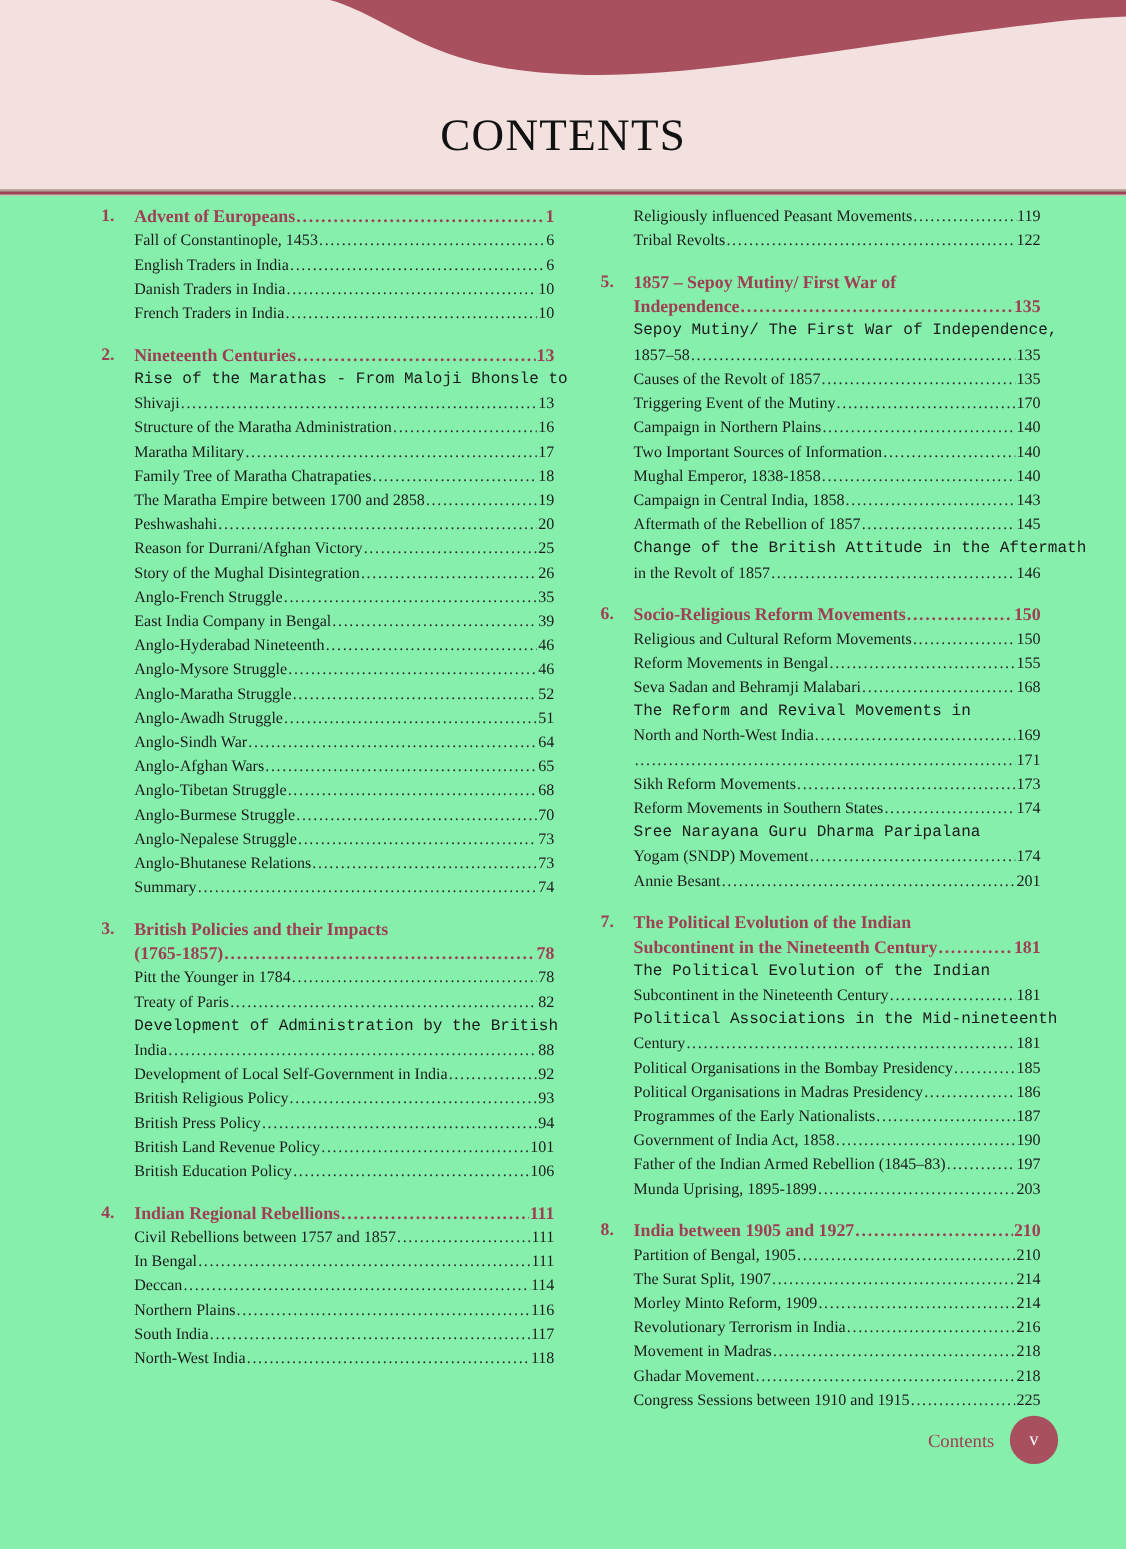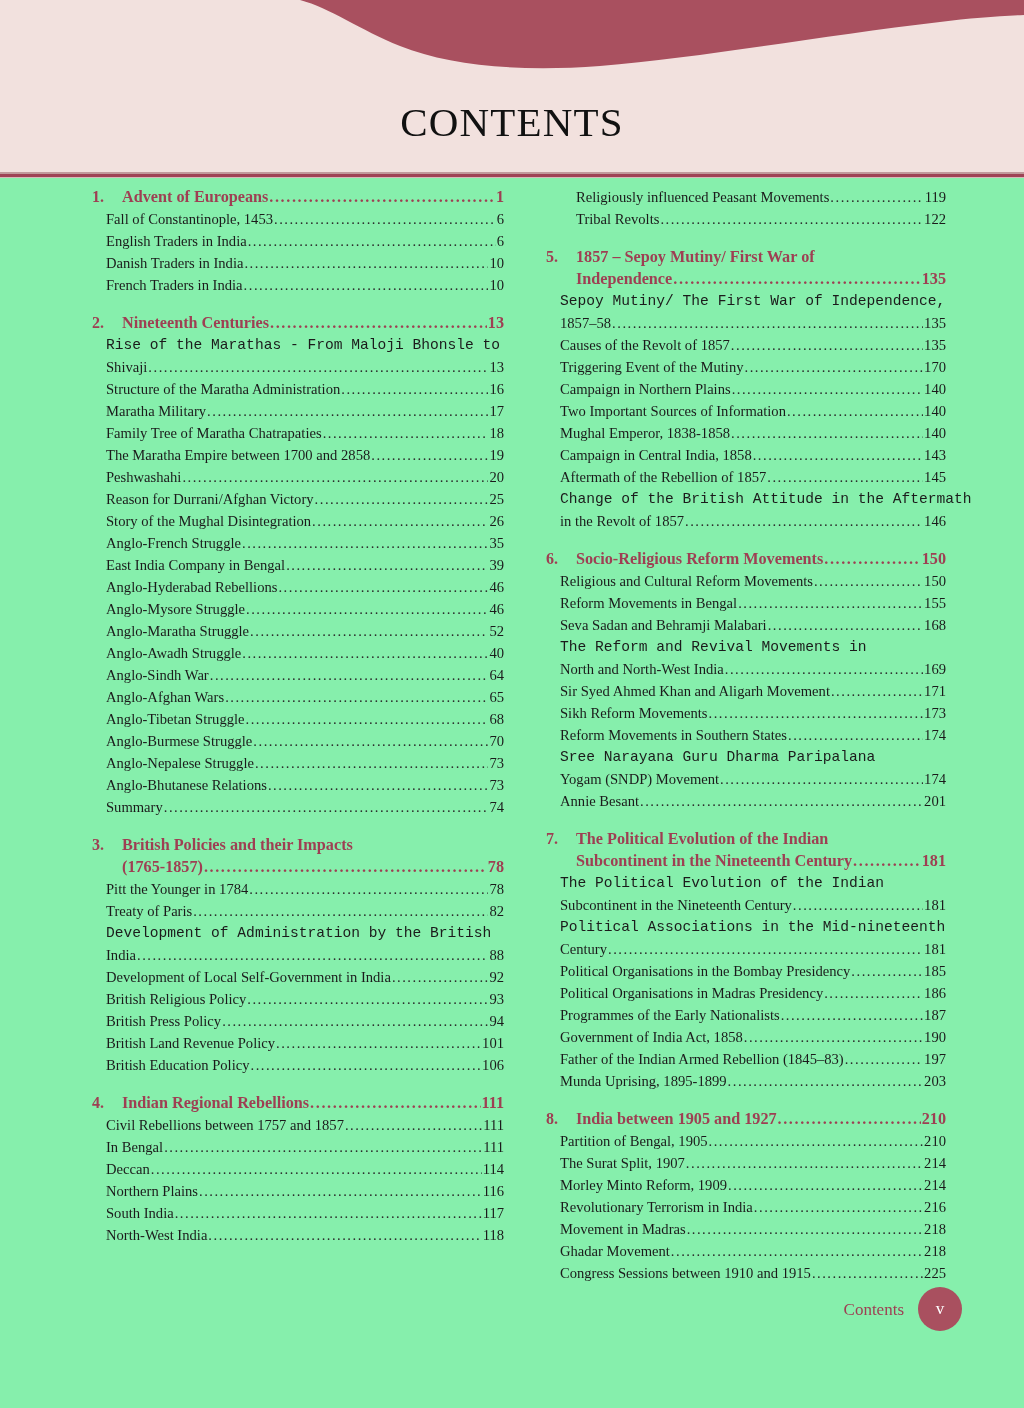--- a/index.html
+++ b/index.html
@@ -103,21 +103,21 @@
   }
   .row .pg { white-space: nowrap; flex: 0 0 auto; }
 
   
   .chap-head .lead { color: #9e3f53; font-weight: bold; }
   .chap-head .pg { color: #9e3f53; font-weight: bold; }
   
   .chap-line-plain { white-space: nowrap; font-family: Liberation Serif, serif; }
 
   
-  .entries { margin-left: 14px; }
+  .entries { margin-left: 30px; }
   .entry {
     font-size: 14.6px;
     line-height: 22px;
     color: #1b1b1b;
   }
   .entry .lead { color: #2a2a2a; letter-spacing: 1.5px; }
   .entry .pg { color: #1b1b1b; }
   .entry-plain {
     font-size: 14.6px;
     line-height: 22px;
@@ -266,38 +266,38 @@
               <span class="txt">Anglo-French Struggle</span>
               <span class="lead"> ........................................................................................................................</span>
               <span class="pg"> 35</span>
             </div>
             <div class="row entry">
               <span class="txt">East India Company in Bengal</span>
               <span class="lead"> ........................................................................................................................</span>
               <span class="pg"> 39</span>
             </div>
             <div class="row entry">
-              <span class="txt">Anglo-Hyderabad Rebellions</span>
+              <span class="txt">Anglo-Hyderabad Nineteenth</span>
               <span class="lead"> ........................................................................................................................</span>
               <span class="pg"> 46</span>
             </div>
             <div class="row entry">
               <span class="txt">Anglo-Mysore Struggle</span>
               <span class="lead"> ........................................................................................................................</span>
               <span class="pg"> 46</span>
             </div>
             <div class="row entry">
               <span class="txt">Anglo-Maratha Struggle</span>
               <span class="lead"> ........................................................................................................................</span>
               <span class="pg"> 52</span>
             </div>
             <div class="row entry">
               <span class="txt">Anglo-Awadh Struggle</span>
               <span class="lead"> ........................................................................................................................</span>
-              <span class="pg"> 40</span>
+              <span class="pg"> 51</span>
             </div>
             <div class="row entry">
               <span class="txt">Anglo-Sindh War</span>
               <span class="lead"> ........................................................................................................................</span>
               <span class="pg"> 64</span>
             </div>
             <div class="row entry">
               <span class="txt">Anglo-Afghan Wars</span>
               <span class="lead"> ........................................................................................................................</span>
               <span class="pg"> 65</span>
@@ -533,21 +533,20 @@
               <span class="lead"> ........................................................................................................................</span>
               <span class="pg"> 168</span>
             </div>
             <div class="entry-plain">The Reform and Revival Movements in</div>
             <div class="row entry">
               <span class="txt">North and North-West India</span>
               <span class="lead"> ........................................................................................................................</span>
               <span class="pg"> 169</span>
             </div>
             <div class="row entry">
-              <span class="txt">Sir Syed Ahmed Khan and Aligarh Movement</span>
               <span class="lead"> ........................................................................................................................</span>
               <span class="pg"> 171</span>
             </div>
             <div class="row entry">
               <span class="txt">Sikh Reform Movements</span>
               <span class="lead"> ........................................................................................................................</span>
               <span class="pg"> 173</span>
             </div>
             <div class="row entry">
               <span class="txt">Reform Movements in Southern States</span>

